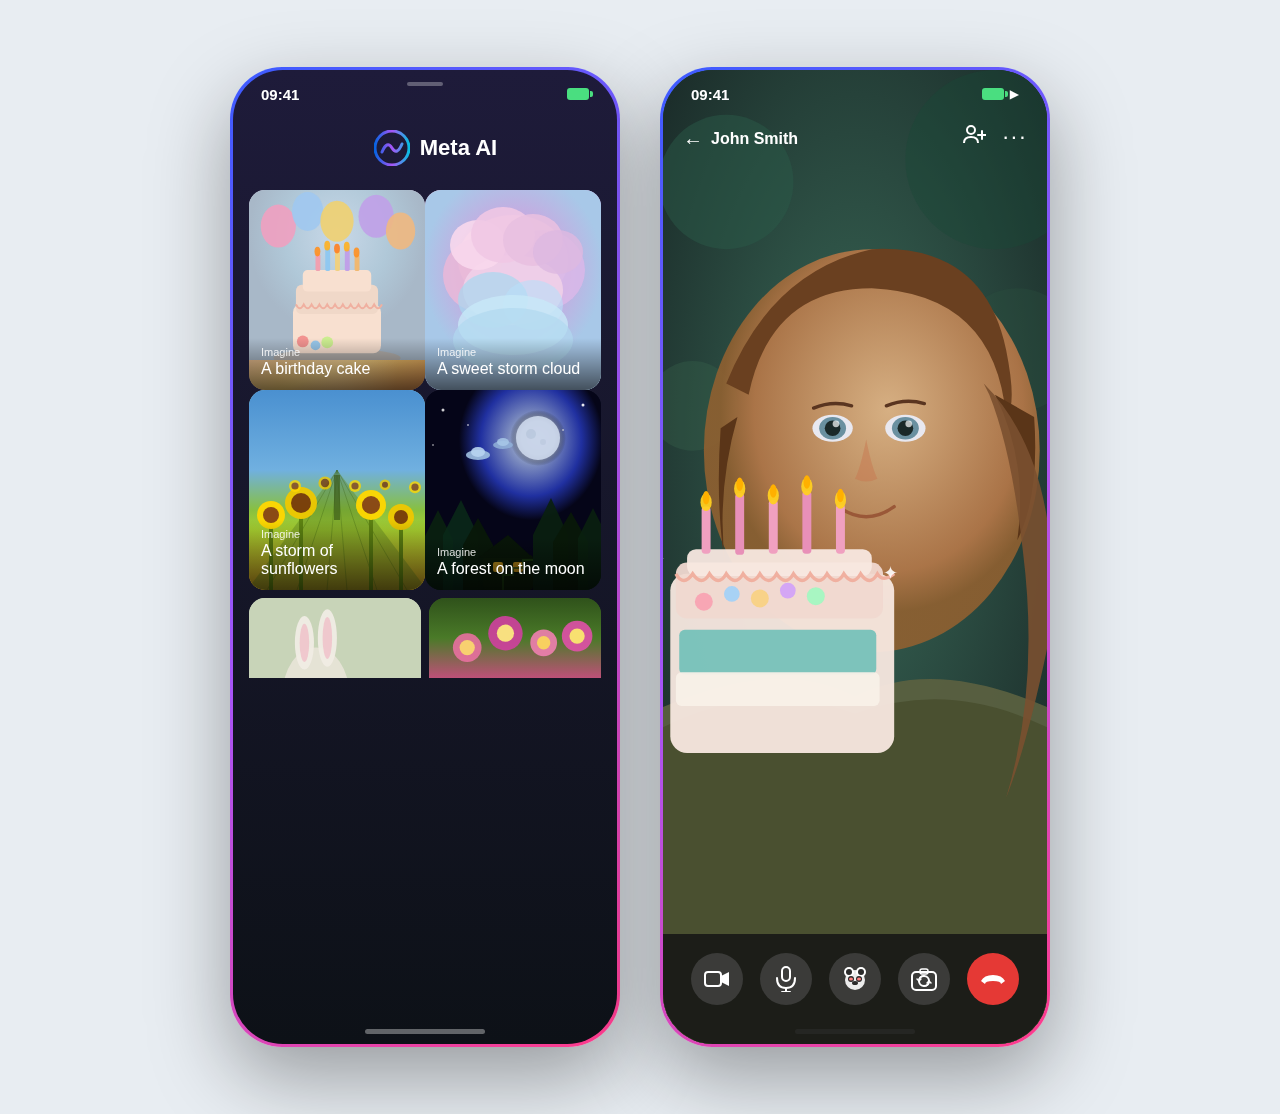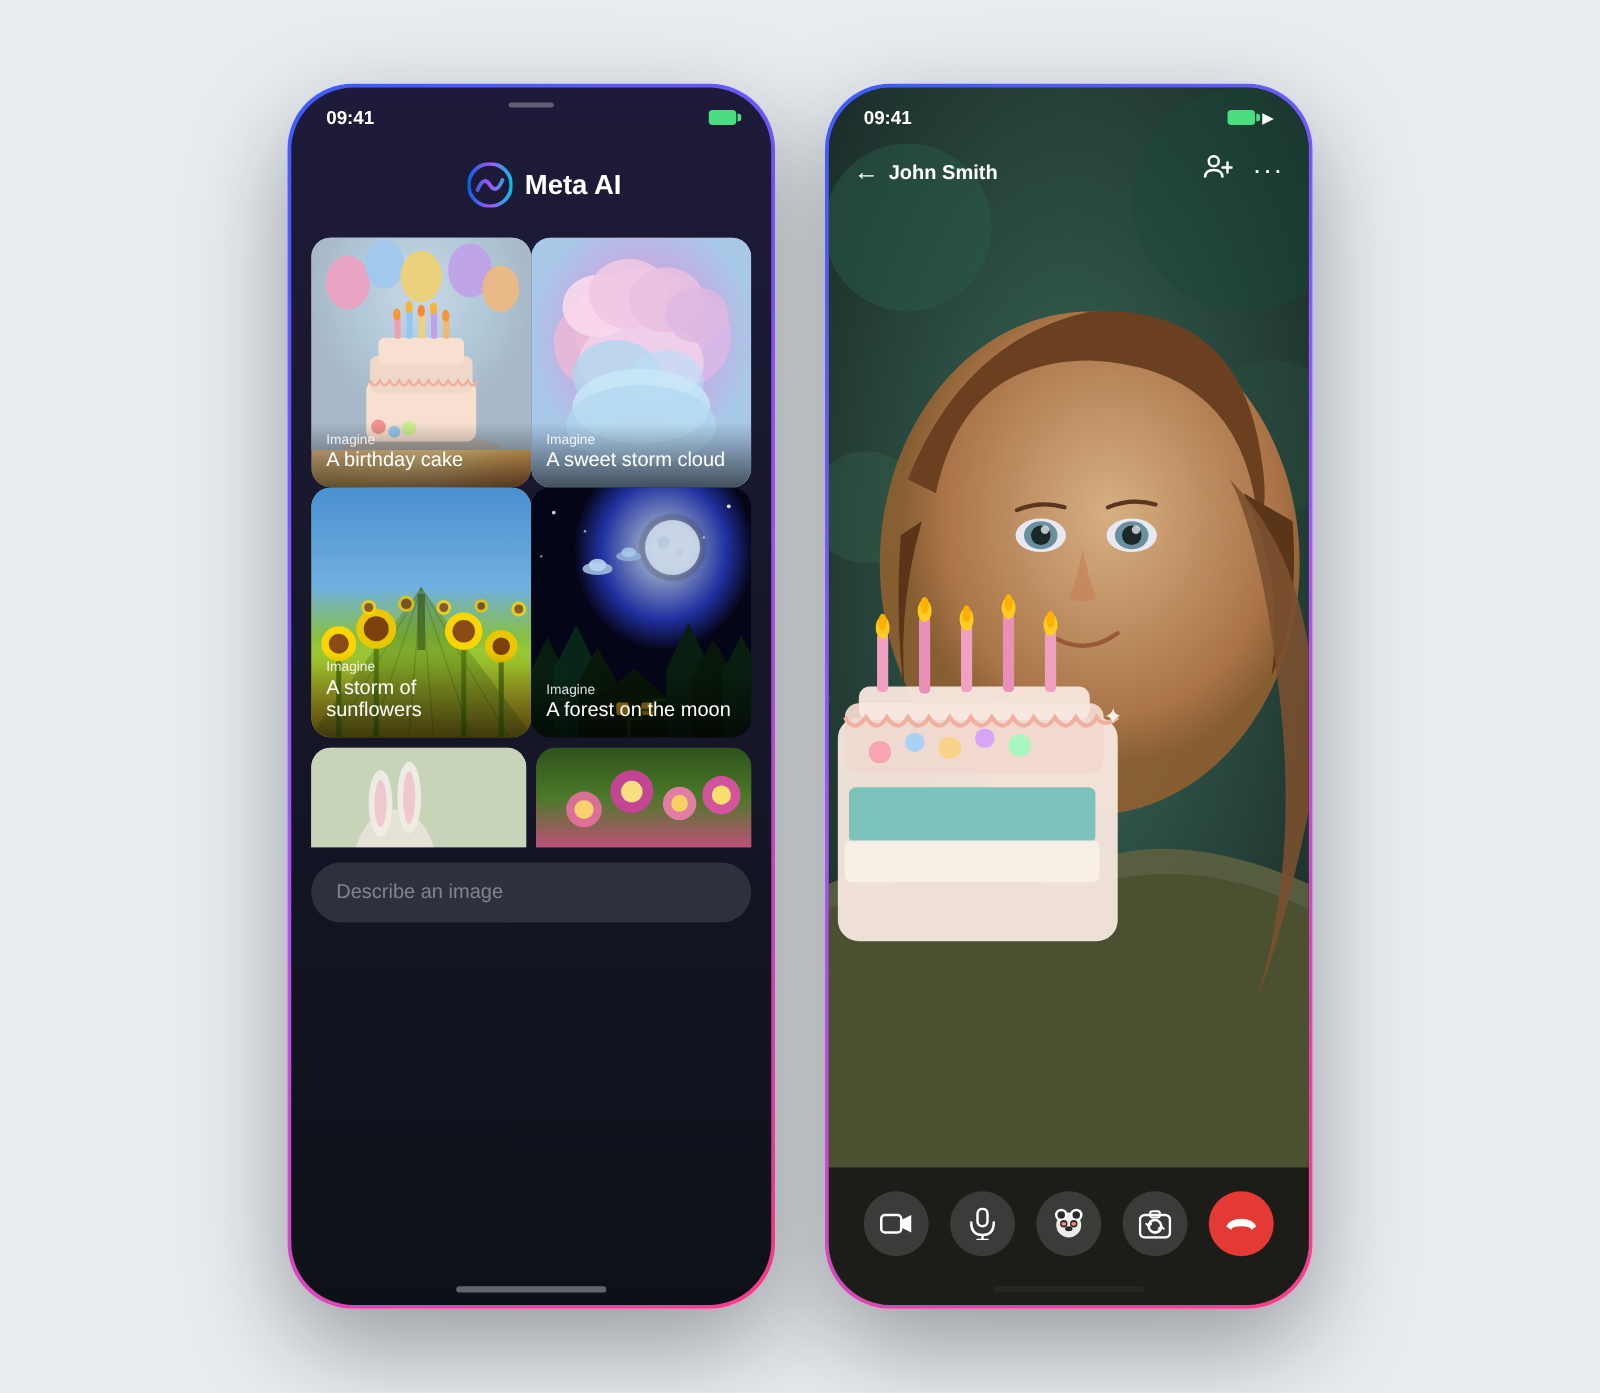--- a/index.html
+++ b/index.html
@@ -638,23 +638,20 @@
           <circle cx="80" cy="45" r="18" fill="#d040a0" opacity="0.9"></circle>
           <circle cx="80" cy="45" r="9" fill="#f8e080"></circle>
           <circle cx="120" cy="55" r="14" fill="#f080b0" opacity="0.9"></circle>
           <circle cx="120" cy="55" r="7" fill="#f8d060"></circle>
           <circle cx="155" cy="48" r="16" fill="#e050a8" opacity="0.9"></circle>
           <circle cx="155" cy="48" r="8" fill="#f8e070"></circle>
         </svg>
       </div>
     </div>
 
-    <div class="search-bar-container">
-      <input class="search-bar" type="text" placeholder="Describe an image" style="">
-    </div>
 
     <div class="home-indicator"></div>
   </div>
 </div>
 
 <div class="phone video-call-phone">
   <div class="phone-inner">
 
     <div class="video-call-bg">
       <svg width="100%" height="100%" viewBox="0 0 390 870" preserveAspectRatio="xMidYMid slice">

